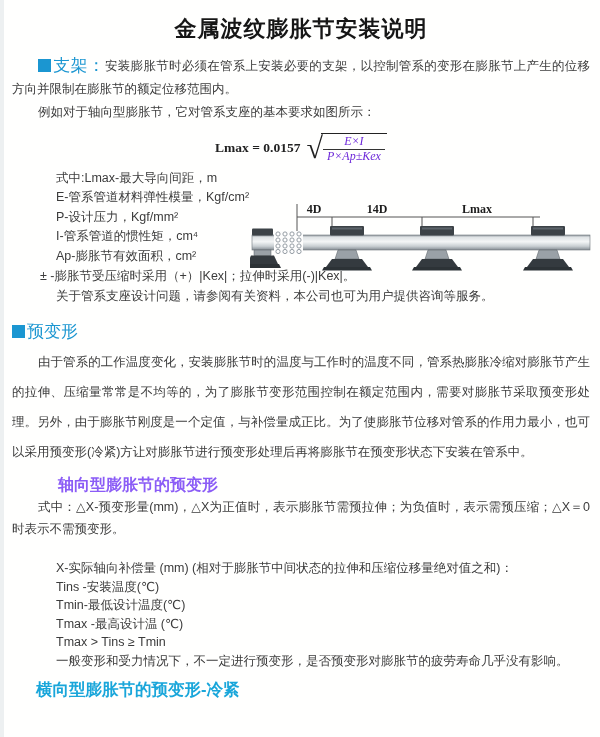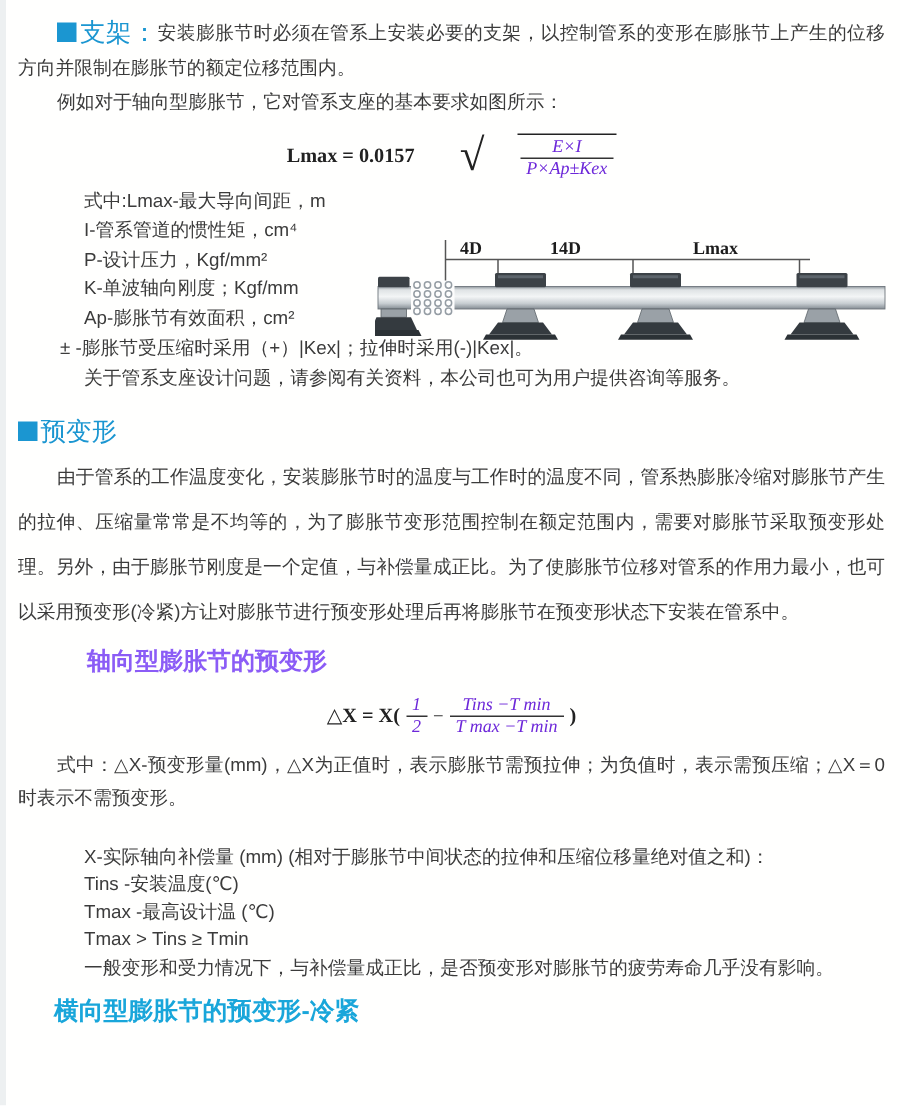--- a/index.html
+++ b/index.html
@@ -29,21 +29,21 @@
   }
   .marker {
     display:inline-block; width:13px; height:13px;
     background:#1b96d1; margin-right:2px; vertical-align:-1px;
   }
   .support-intro { margin:10px 0 0; line-height:23px; text-align:justify; text-indent:26px; }
   .example { margin:0; line-height:23px; text-indent:26px; }
 
   .formula-lmax {
     margin:9px 0 5px; display:flex; justify-content:center; align-items:center;
-    font-family:"Liberation Serif","DejaVu Serif",serif; color:#222;gap:24px;
+    font-family:"Liberation Serif","DejaVu Serif",serif; color:#222;
   }
   .f-bold { font-weight:bold; font-size:13.5px; }
   .sqrt-sign { font-size:30px; font-weight:bold; line-height:1; margin:0 -2px 0 6px; }
   .overbar { border-top:1.6px solid #222; padding:1px 2px 0 2px; display:inline-block; vertical-align:middle; }
   .frac {
     display:inline-block; text-align:center; vertical-align:middle;
     font-family:"Liberation Serif","DejaVu Serif",serif; font-style:italic;
     font-size:12px; line-height:1.15; color:#6d28d9;
   }
   .frac .num { display:block; padding:0 4px; }
@@ -75,42 +75,43 @@
   .explain-par { margin:0; line-height:22px; text-align:justify; text-indent:26px; }
   .axial-lines { margin-top:19px; }
   .axial-lines p { margin:0; line-height:18.5px; margin-left:44px; }
   .note-general { margin:0 0 0 28px !important; text-indent:16px; }
 </style>
 </head>
 <body>
 
 <div class="page">
 
+  <h1 class="title">金属波纹膨胀节安装说明</h1>
 
   <p class="support-intro"><span class="sec-inline"><span class="marker"></span><span>支架：</span></span><span>安装膨胀节时必须在管系上安装必要的支架，以控制管系的变形在膨胀节上产生的位移方向并限制在膨胀节的额定位移范围内。</span></p>
 
   <p class="example">例如对于轴向型膨胀节，它对管系支座的基本要求如图所示：</p>
 
   <div class="formula-lmax">
     <span class="f-bold">Lmax = 0.0157</span>
     <span class="sqrt-sign">√</span>
     <span class="overbar">
       <span class="frac">
         <span class="num">E×I</span>
         <span class="den">P×Ap±Kex</span>
       </span>
     </span>
   </div>
 
   <div class="defs-wrap">
     <div class="defs">
       <p>式中:Lmax-最大导向间距，m</p>
+      <p>E-管系管道材料弹性模量，Kgf/cm²</p>
+      <p>P-设计压力，Kgf/mm²</p>
       <p>I-管系管道的惯性矩，cm⁴</p>
-      <p>P-设计压力，Kgf/mm²</p>
-      <p>K-单波轴向刚度；Kgf/mm</p>
       <p>Ap-膨胀节有效面积，cm²</p>
     </div>
     <p class="pm-note">± -膨胀节受压缩时采用（+）|Kex|；拉伸时采用(-)|Kex|。</p>
     <p class="service-note">关于管系支座设计问题，请参阅有关资料，本公司也可为用户提供咨询等服务。</p>
 
     <svg class="diagram" width="348" height="100" viewBox="0 0 348 100">
       <defs>
         <linearGradient id="pipeGrad" x1="0" y1="0" x2="0" y2="1">
           <stop offset="0" stop-color="#8f979d"></stop>
           <stop offset="0.15" stop-color="#dfe3e5"></stop>
@@ -187,39 +188,27 @@
       </g>
     </svg>
   </div>
 
   <p class="sec-header2"><span class="sec-inline"><span class="marker"></span><span>预变形</span></span></p>
 
   <p class="pre-par">由于管系的工作温度变化，安装膨胀节时的温度与工作时的温度不同，管系热膨胀冷缩对膨胀节产生的拉伸、压缩量常常是不均等的，为了膨胀节变形范围控制在额定范围内，需要对膨胀节采取预变形处理。另外，由于膨胀节刚度是一个定值，与补偿量成正比。为了使膨胀节位移对管系的作用力最小，也可以采用预变形(冷紧)方让对膨胀节进行预变形处理后再将膨胀节在预变形状态下安装在管系中。</p>
 
   <p class="subhead">轴向型膨胀节的预变形</p>
 
-  <div class="formula-row formula-x">
-    <span class="f-bold">△X = X(</span>
-    <span class="frac">
-      <span class="num">1</span>
-      <span class="den">2</span>
-    </span>
-    <span>−</span>
-    <span class="frac">
-      <span class="num">Tins −T min</span>
-      <span class="den">T max −T min</span>
-    </span>
-    <span class="f-bold">)</span>
-  </div>
 
   <p class="explain-par">式中：△X-预变形量(mm)，△X为正值时，表示膨胀节需预拉伸；为负值时，表示需预压缩；△X＝0时表示不需预变形。</p>
 
   <div class="axial-lines">
     <p>X-实际轴向补偿量 (mm) (相对于膨胀节中间状态的拉伸和压缩位移量绝对值之和)：</p>
     <p>Tins -安装温度(℃)</p>
+    <p>Tmin-最低设计温度(℃)</p>
     <p>Tmax -最高设计温 (℃)</p>
     <p>Tmax &gt; Tins ≥ Tmin</p>
-    <p class="note-general">一般变形和受力情况下，与补偿量成正比，是否预变形对膨胀节的疲劳寿命几乎没有影响。</p>
+    <p class="note-general">一般变形和受力情况下，不一定进行预变形，是否预变形对膨胀节的疲劳寿命几乎没有影响。</p>
   </div>
 
   <p class="subhead-lateral">横向型膨胀节的预变形-冷紧</p>
 
 </div>
 
 </body></html>

